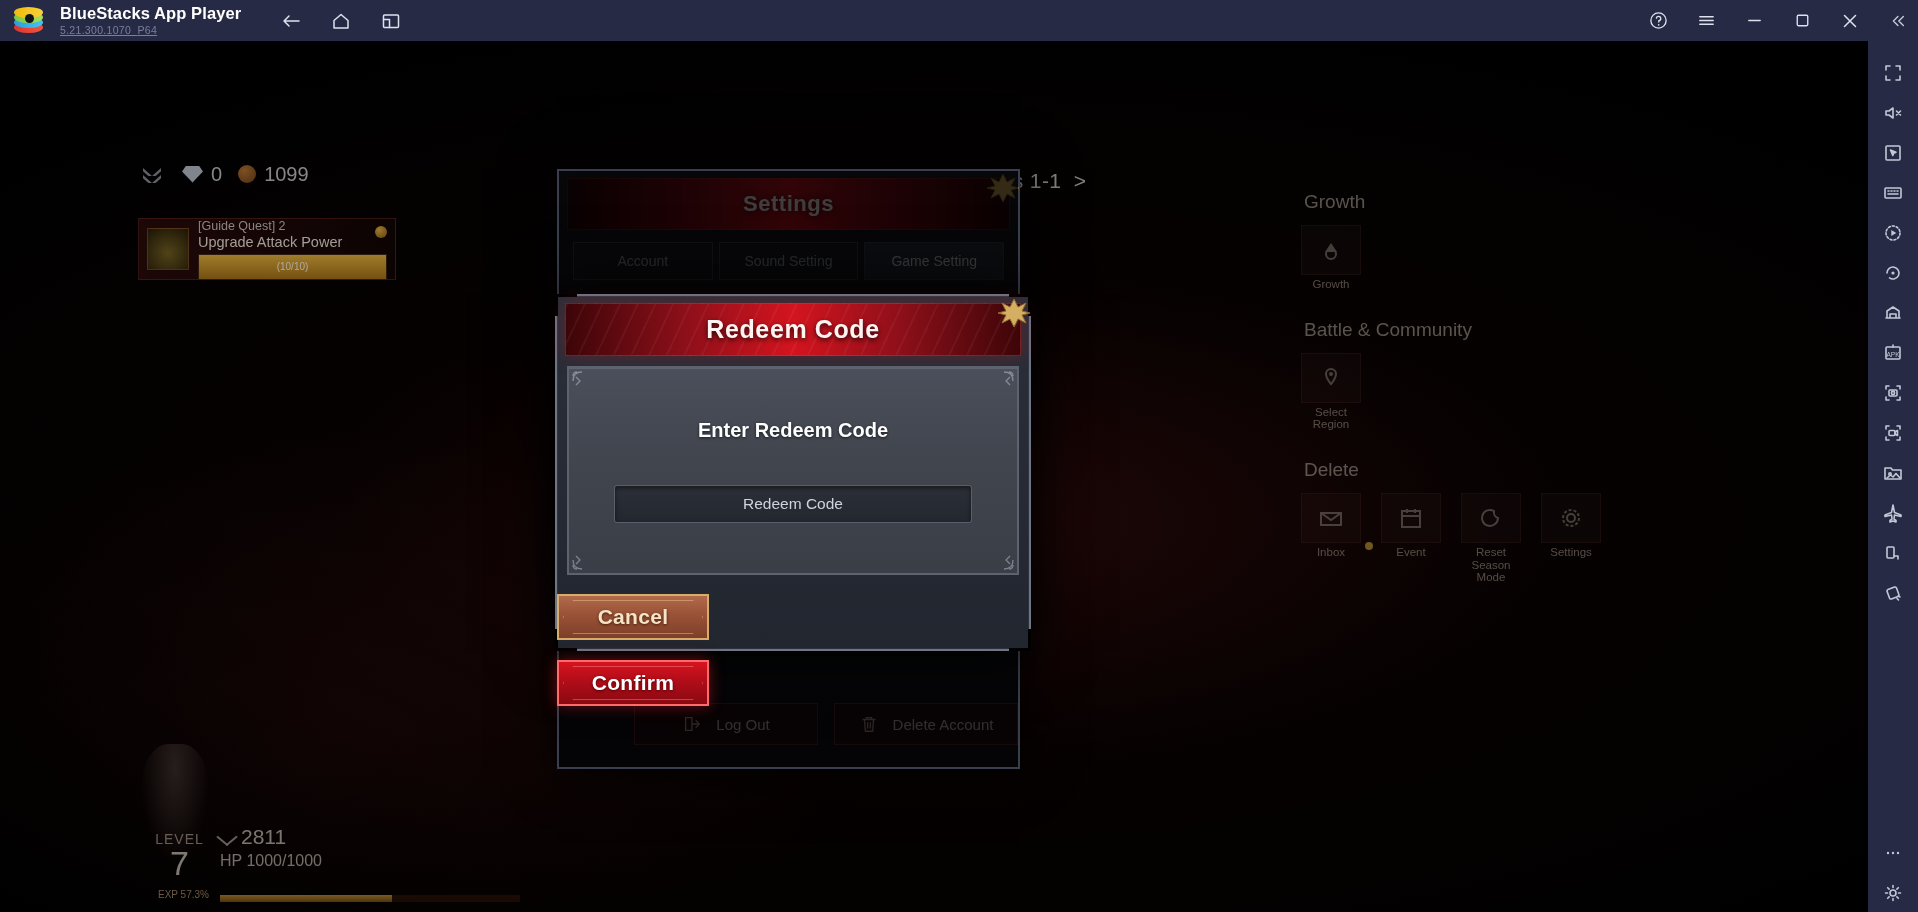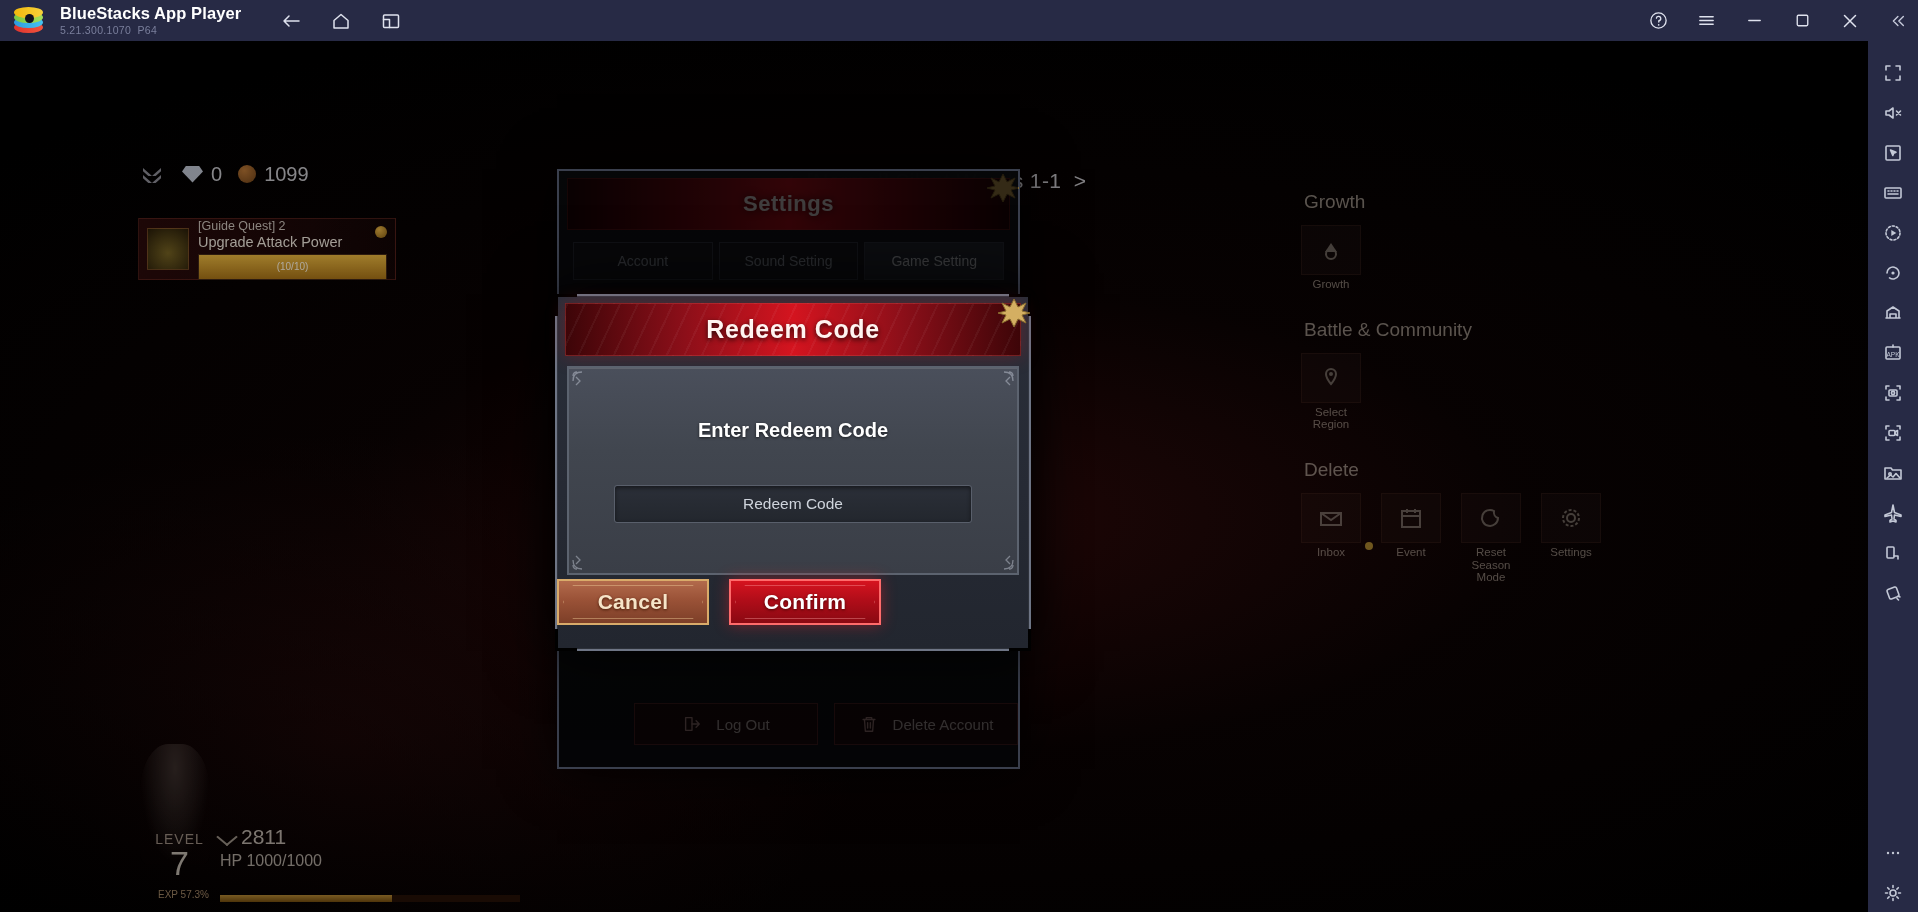--- a/index.html
+++ b/index.html
@@ -20,21 +20,21 @@
   }
   .bs-logo { margin-left: 12px; width: 34px; height: 30px; position: relative; }
   .bs-logo .lyr { position: absolute; left: 2px; width: 29px; height: 11px; border-radius: 50%; }
   .bs-logo .l1 { top: 16px; background: linear-gradient(90deg,#e0342e,#f2543c); }
   .bs-logo .l2 { top: 11px; background: linear-gradient(90deg,#2f9be0,#46c4f0); }
   .bs-logo .l3 { top: 6px;  background: linear-gradient(90deg,#7ac943,#a6e05a); }
   .bs-logo .l4 { top: 1px;  background: linear-gradient(90deg,#f2b90c,#f7d23b); }
   .bs-logo .dot { position:absolute; left:13px; top:8px; width:9px;height:9px;border-radius:50%;background:#11131f; z-index:4;}
   .bs-titles { margin-left: 14px; line-height: 1.05; }
   .bs-name { color: #ffffff; font-size: 16.5px; font-weight: bold; letter-spacing: .1px; }
-  .bs-ver { color: #7a7f9c; font-size: 10.5px; margin-top: 3px; letter-spacing: .3px; }
+  .bs-ver { color: #7a7f9c; font-size: 10.5px; margin-top: 3px; letter-spacing: .3px; text-decoration: underline; }
   .tb-icons { display: flex; align-items: center; margin-left: 30px; gap: 10px; }
   .tb-btn {
     width: 40px; height: 34px; display: flex; align-items: center; justify-content: center;
     cursor: pointer; border-radius: 3px;
   }
   .tb-right { margin-left: auto; display: flex; align-items: center; gap: 4px; margin-right: 4px; }
   .tb-right .tb-btn { width: 44px; height: 41px; border-radius: 0; }
   .tb-far { width: 42px; height: 41px; display:flex; align-items:center; justify-content:center; cursor:pointer;}
 
   
@@ -204,21 +204,21 @@
                text-shadow: 0 1px 3px rgba(0,0,0,.65); }
   .rd-input {
     width: 358px; height: 38px; margin-top: 43px;
     background: linear-gradient(180deg, #2b2f38, #23272e);
     border: 1px solid #595f6b; border-radius: 3px;
     color: #cfd4dc; font-size: 15.5px;
     display: flex; align-items: center; justify-content: center;
     cursor: text;
     box-shadow: inset 0 2px 4px rgba(0,0,0,.5);
   }
-  .rd-footer { margin-top: 4px; display: flex; justify-content: flex-start; gap: 20px; }
+  .rd-footer { margin-top: 19px; display: flex; justify-content: space-between; gap: 20px; flex-direction: column; }
 
   .gbtn { position: relative; width: 152px; height: 46px; cursor: pointer;
           display: flex; align-items: center; justify-content: center;
           font-size: 21px; font-weight: bold; letter-spacing: .3px; }
   .gbtn .inner { position: absolute; inset: 4px; }
   .gbtn .lbl { position: relative; z-index: 3; }
 
   .btn-cancel {
     background: linear-gradient(180deg, #b26a4c 0%, #9a5237 45%, #7d3f28 100%);
     border: 2px solid #d9ab6a;

